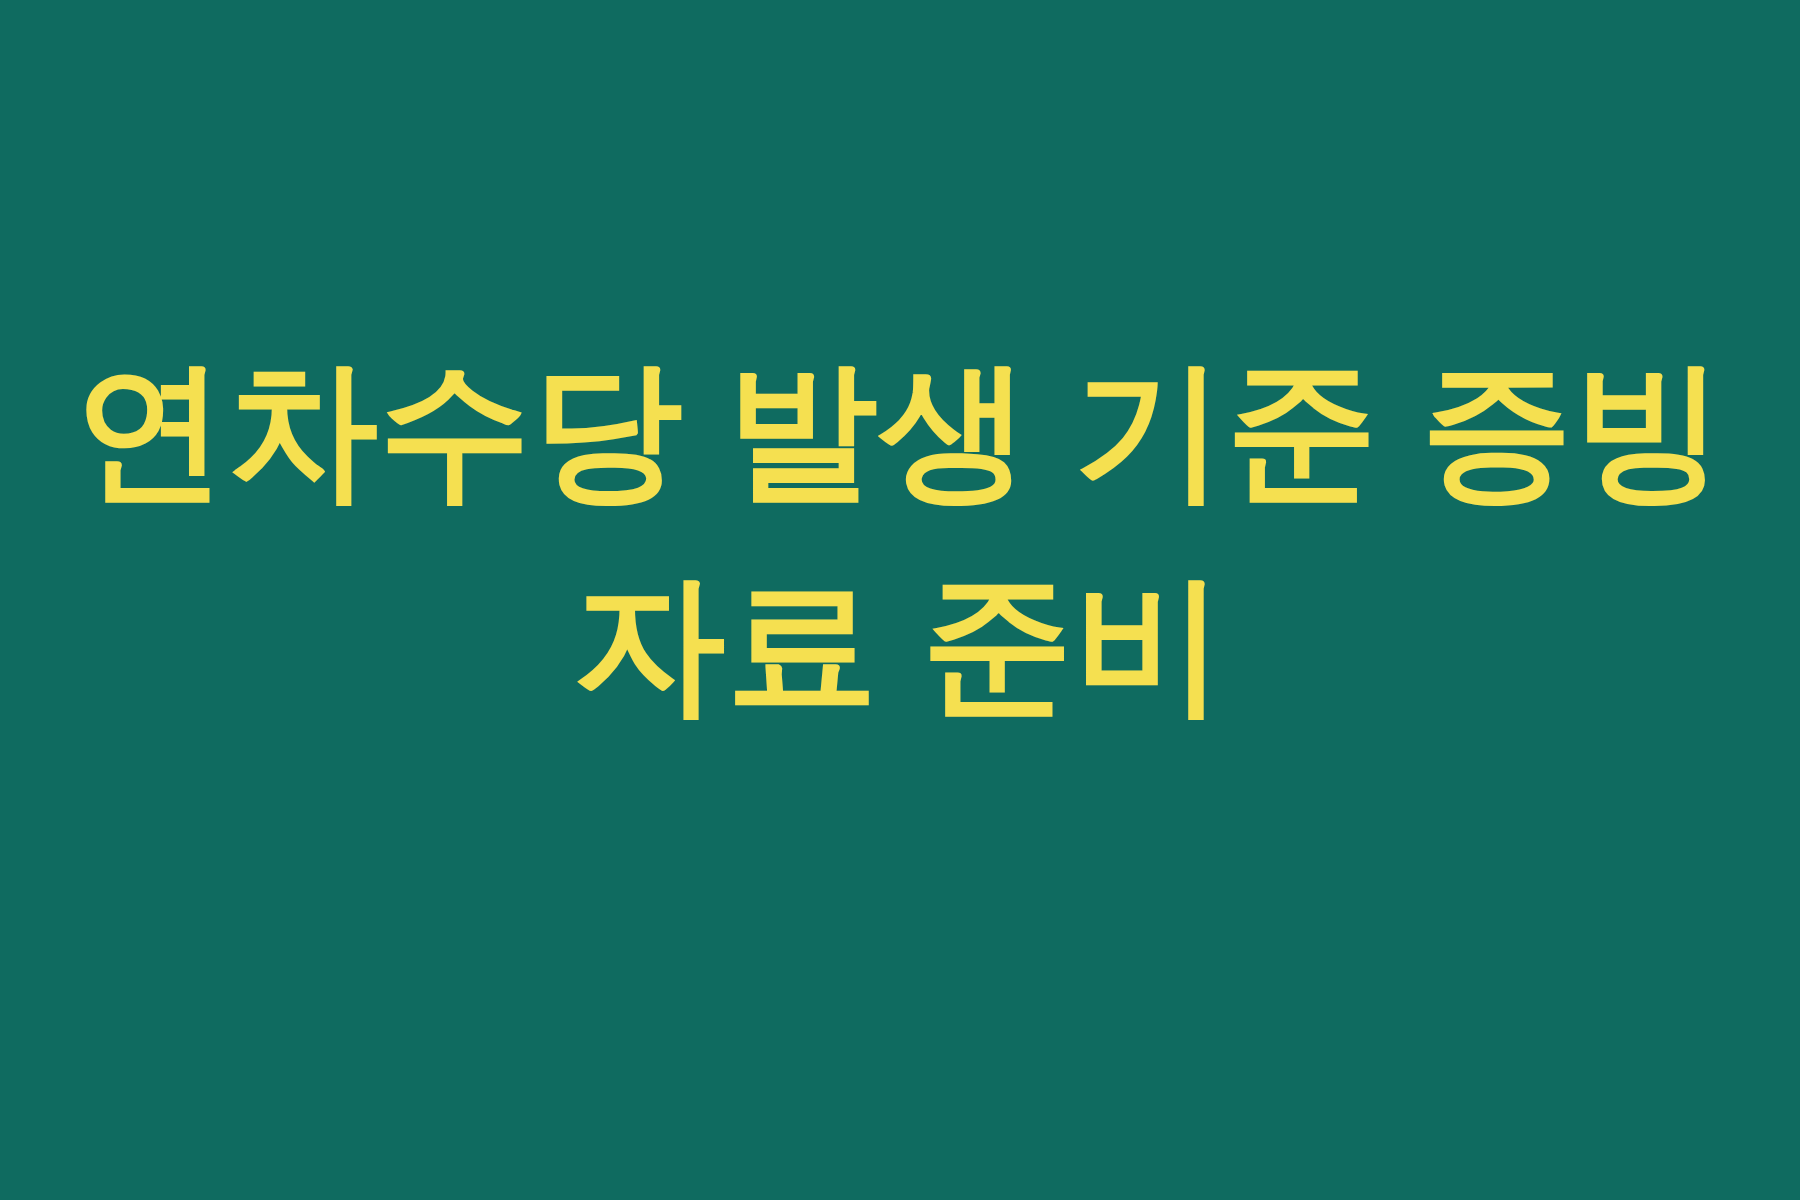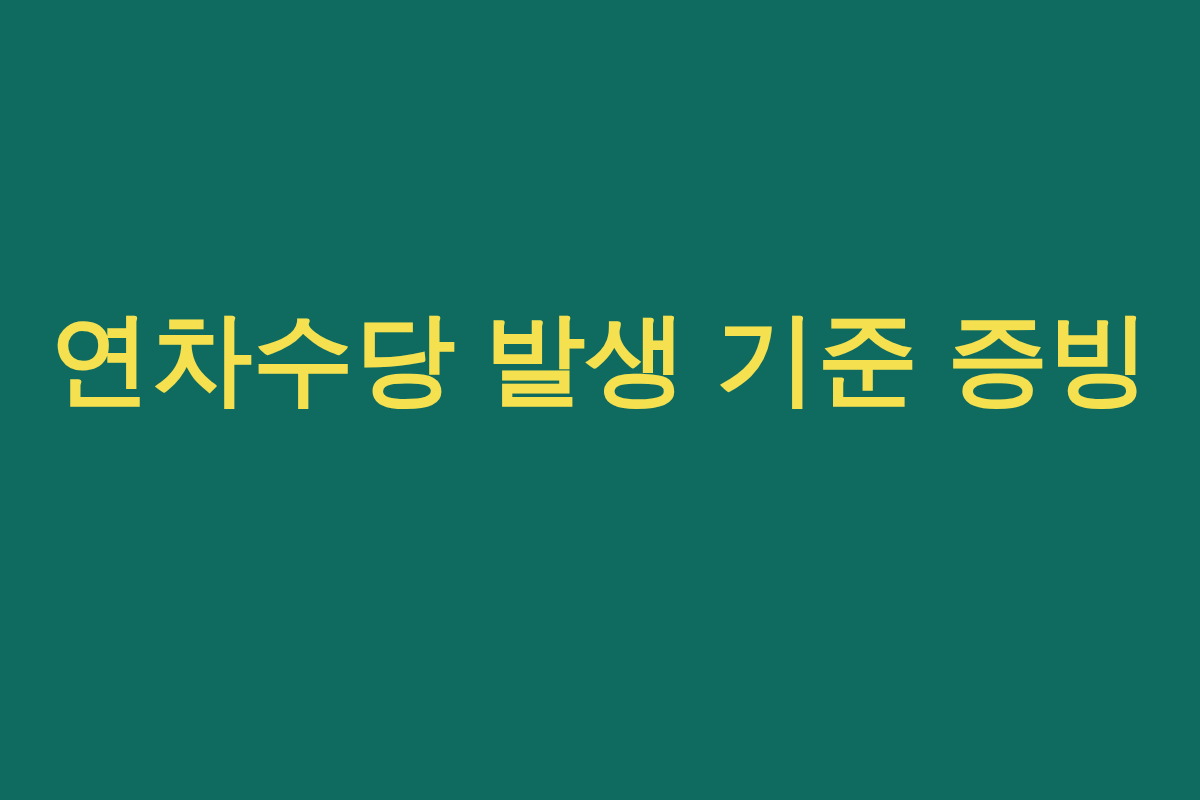--- a/index.html
+++ b/index.html
@@ -49,16 +49,17 @@
 </style>
 </head>
 <body>
 
 <div id="thumbnail-canvas">
 
   <div id="title-block">
 
     <span class="title-line">연차수당 발생 기준 증빙</span>
 
+    <span class="title-line">자료 준비</span>
 
   </div>
 
 </div>
 
 </body></html>

